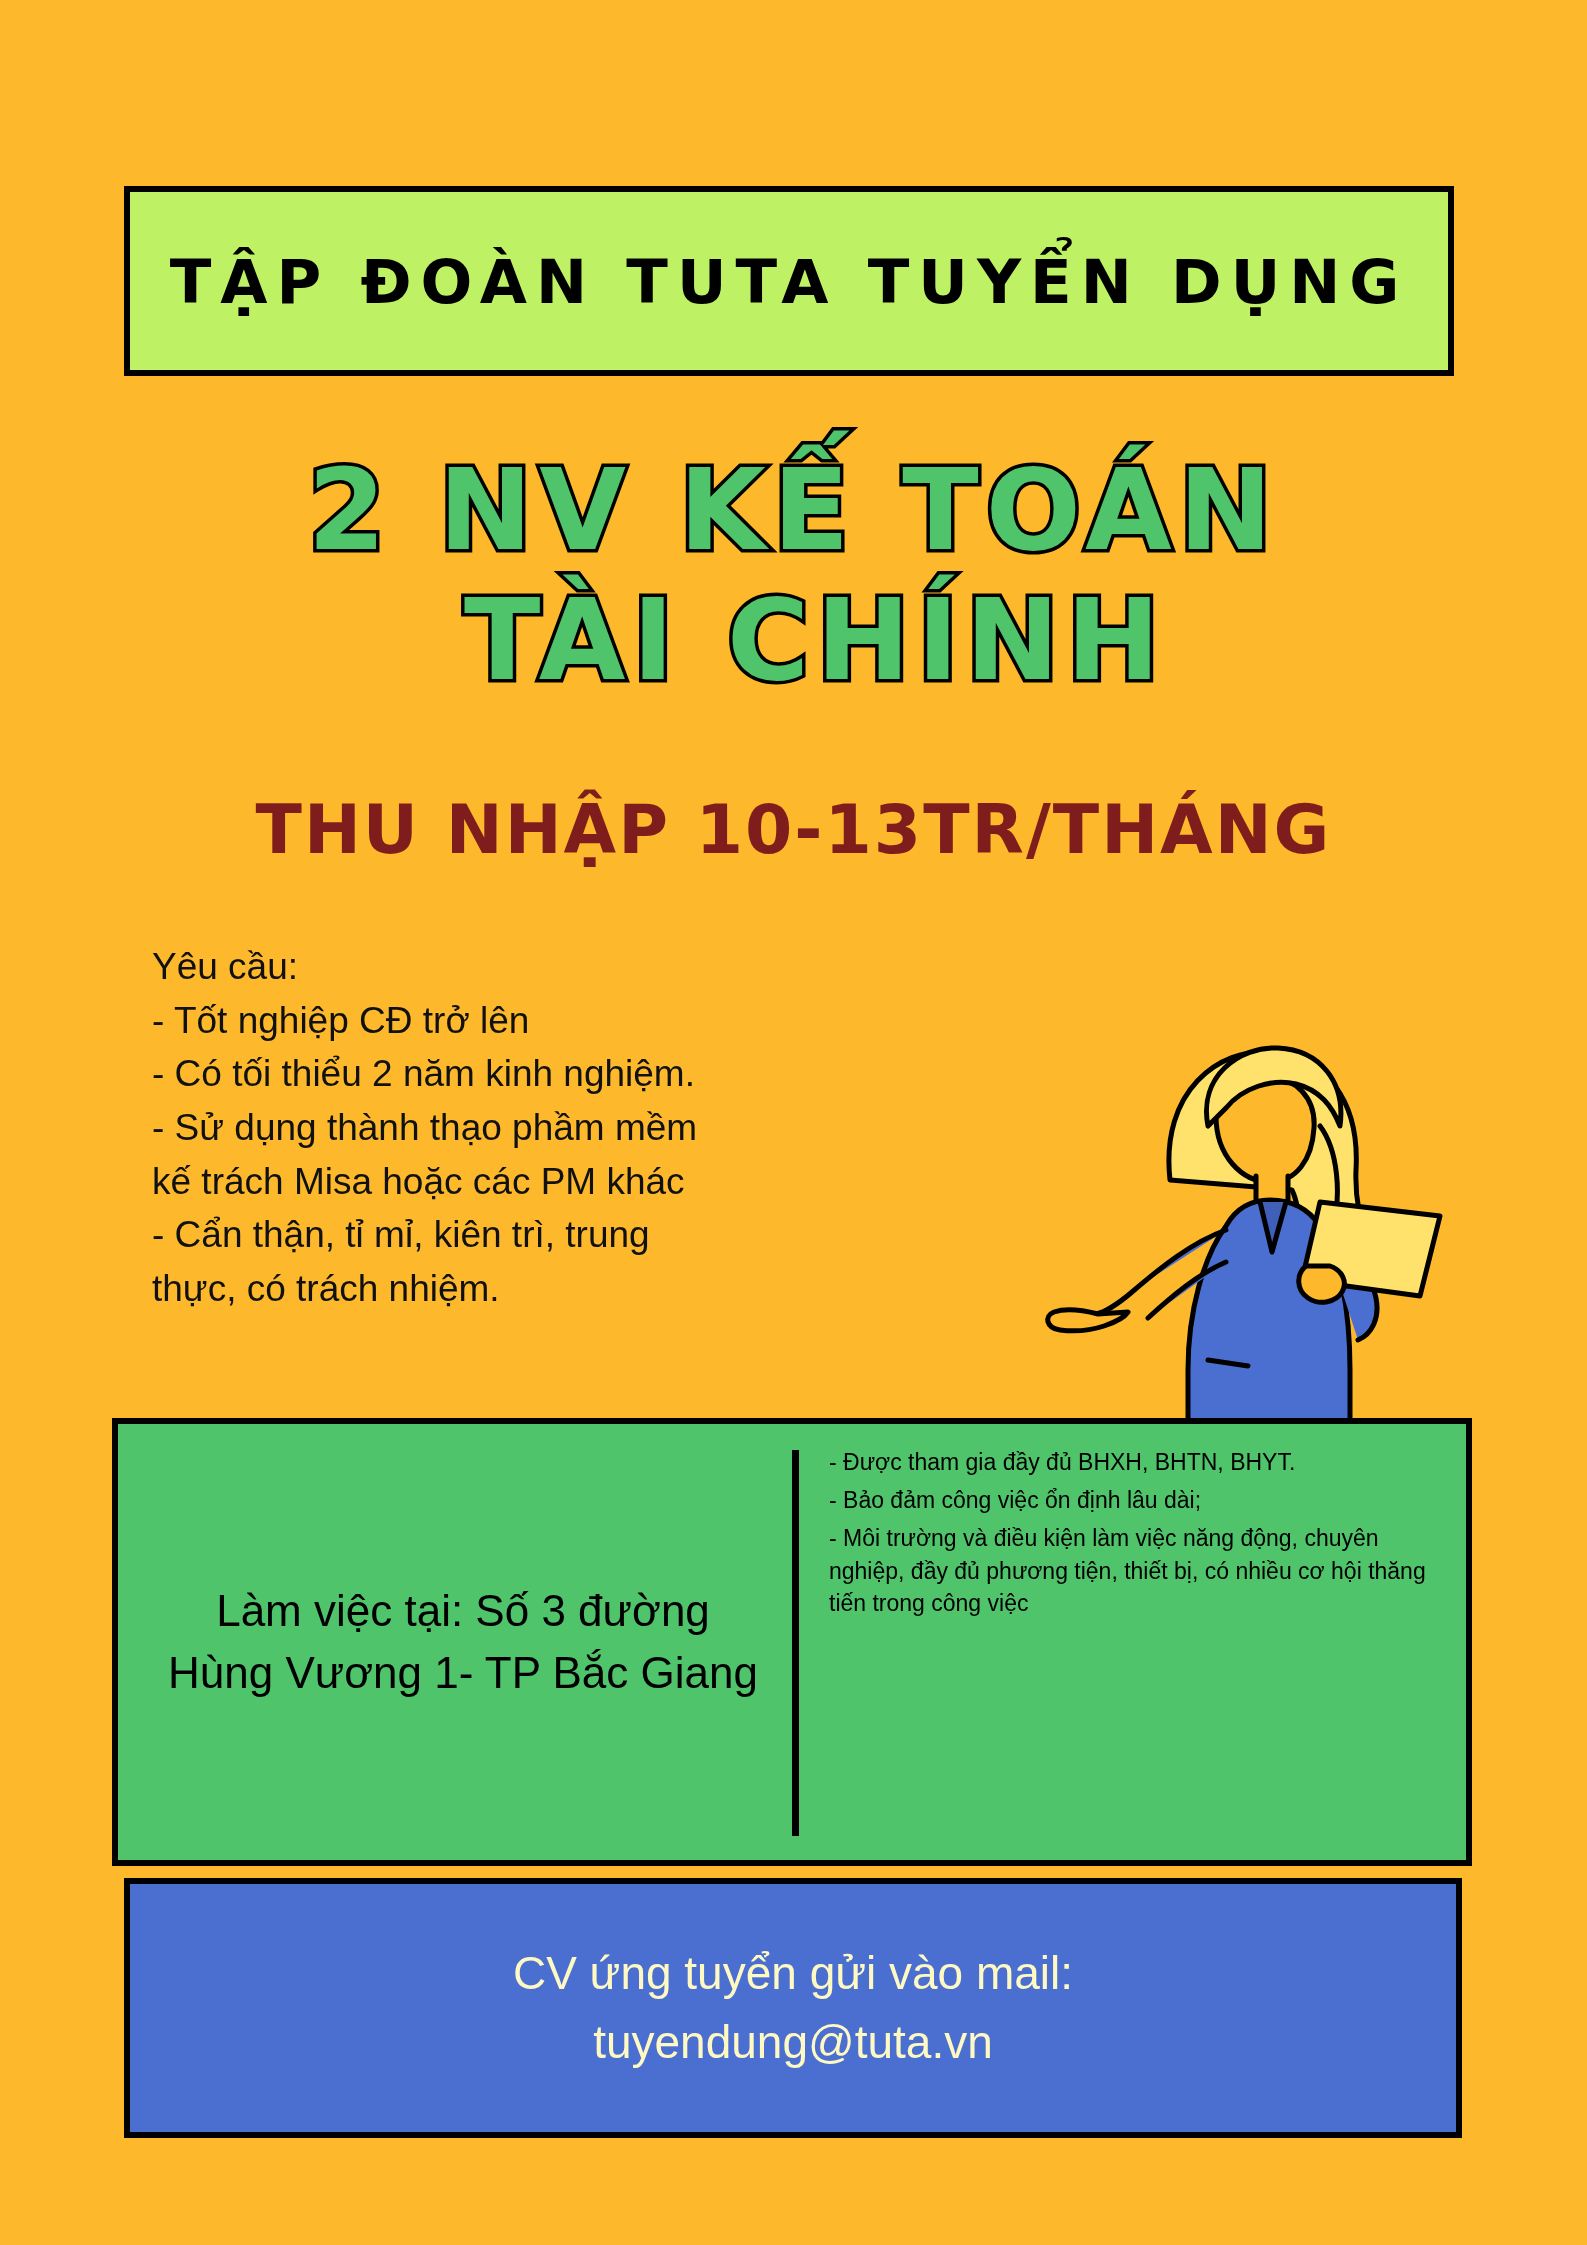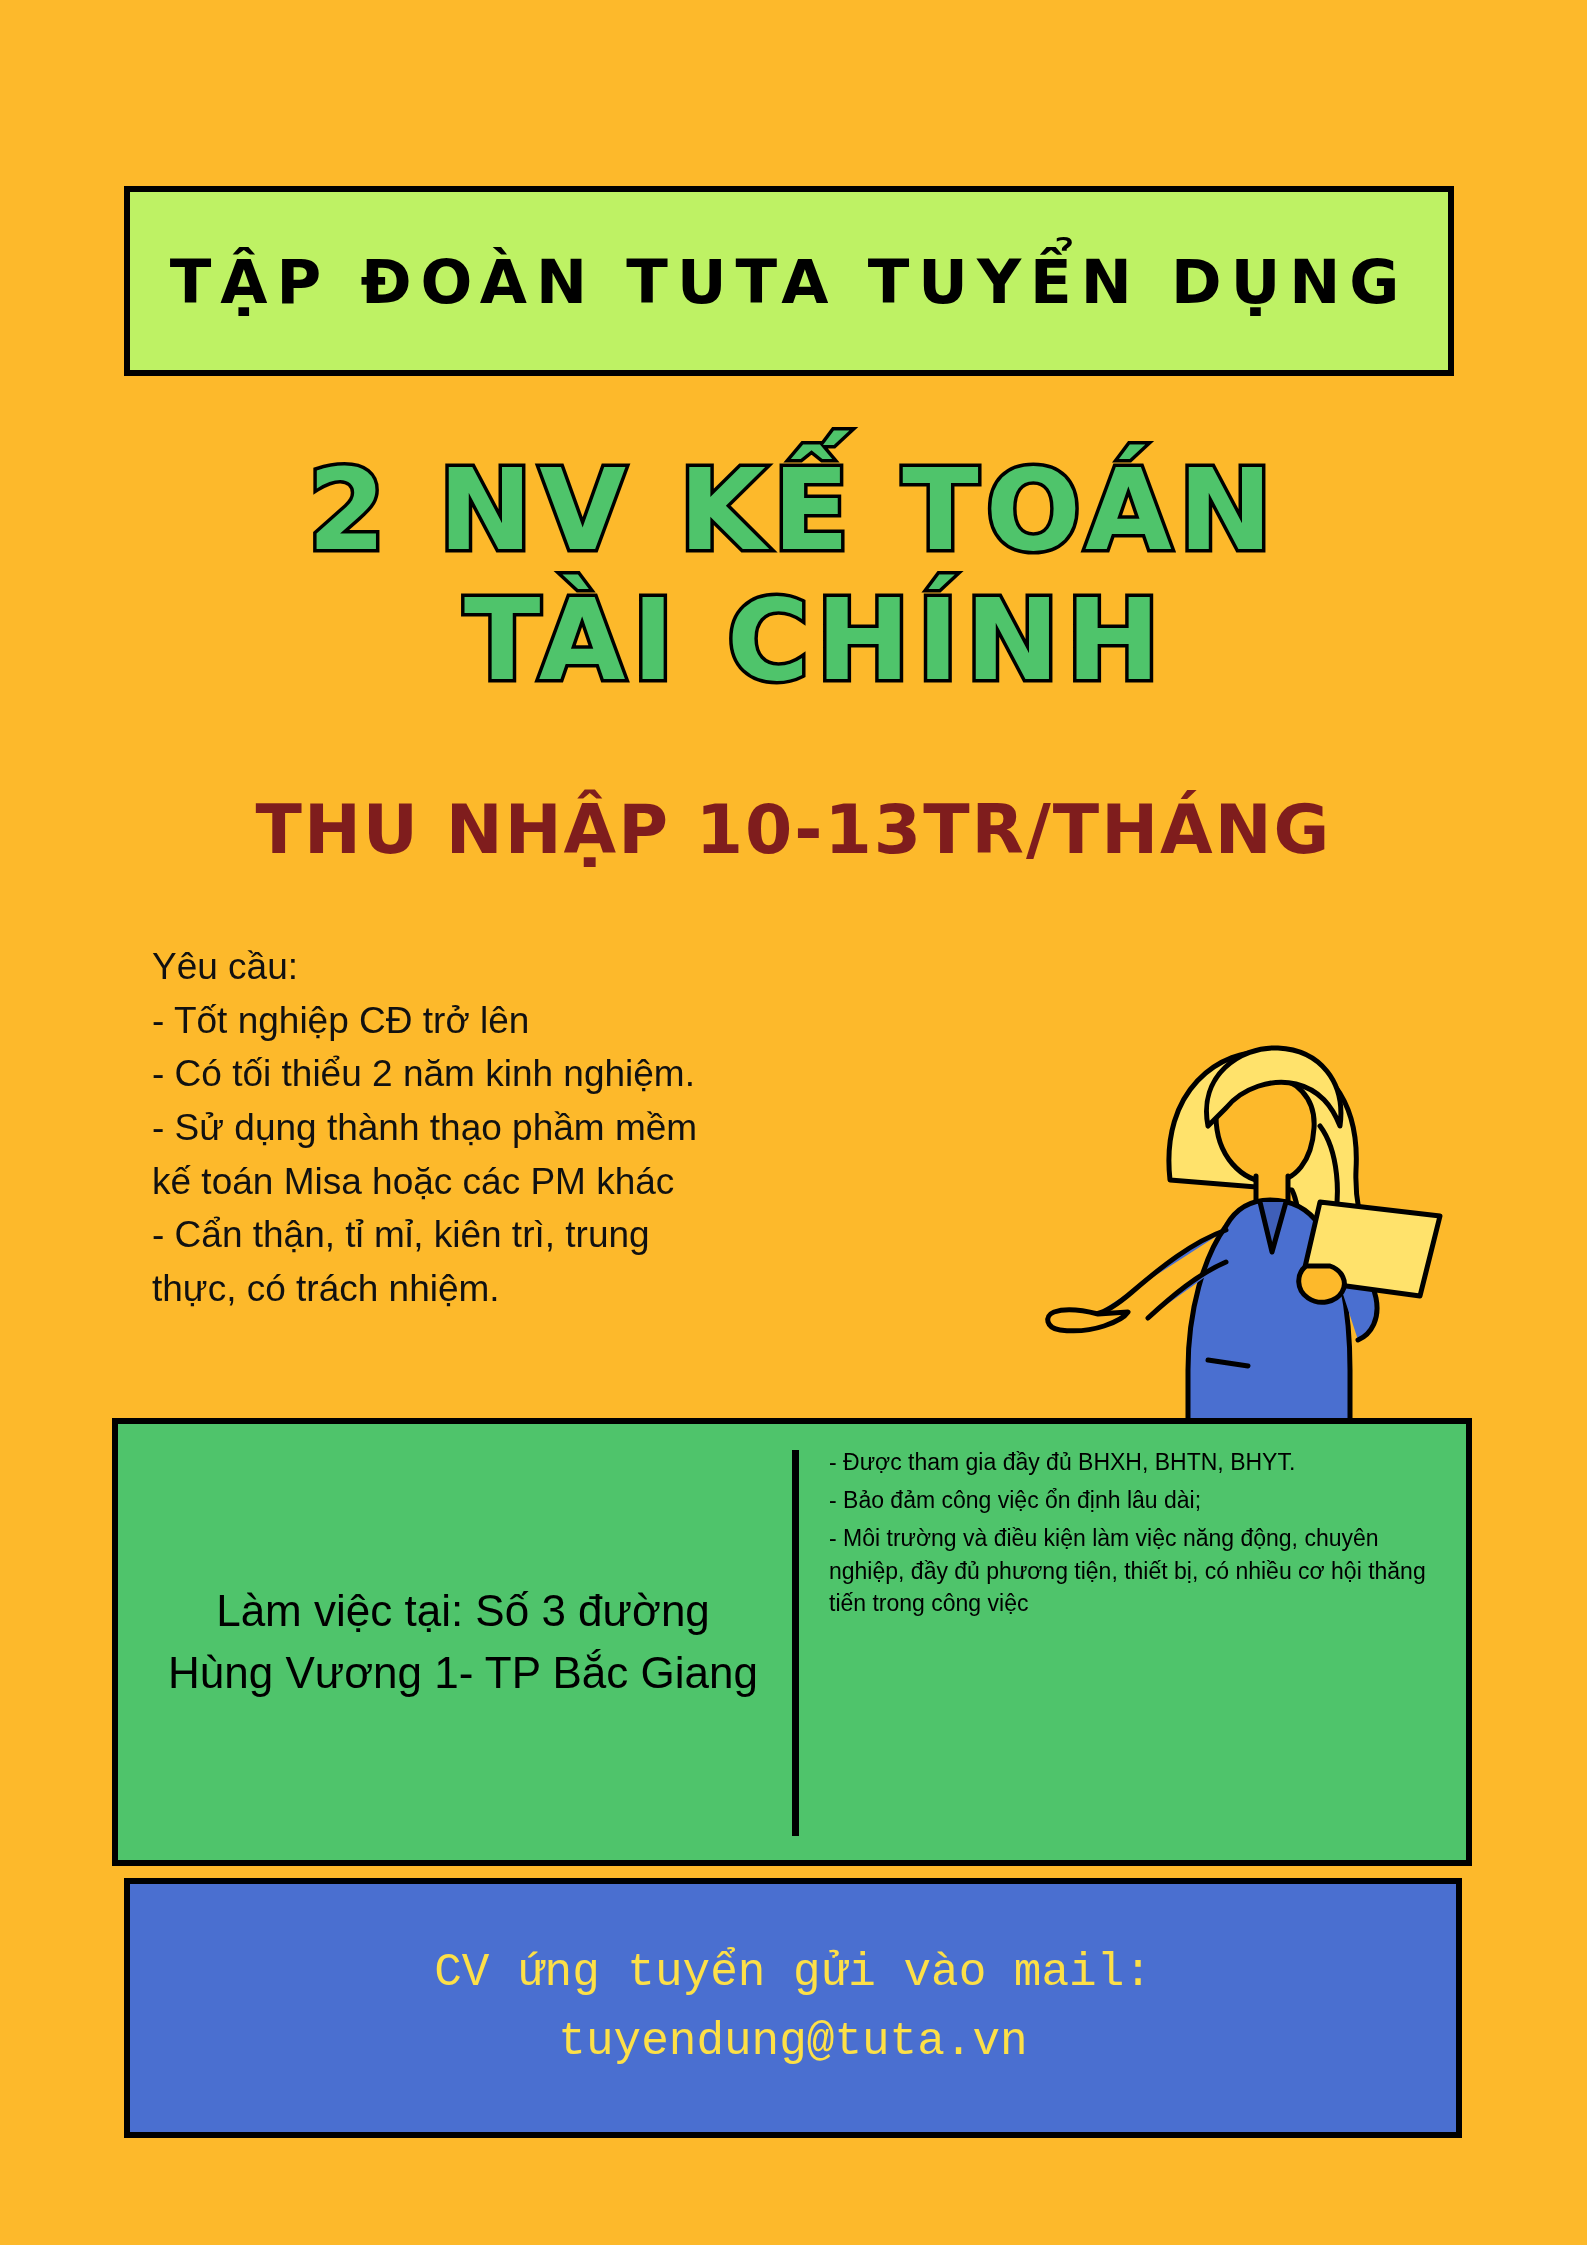--- a/index.html
+++ b/index.html
@@ -170,22 +170,22 @@
     box-sizing: border-box;
     display: flex;
     flex-direction: column;
     align-items: center;
     justify-content: center;
   }
   .blue-box .mail-label,
   .blue-box .mail-address {
     font-size: 46px;
     line-height: 1.5;
-    color: #fde047;
-    font-family: Liberation Mono, monospace;
+    color: #fef9c3;
+    font-family: Liberation Sans, sans-serif;
   }
 </style>
 </head>
 <body>
 
 <div class="poster">
 
   <div class="header-banner">
     <div class="title">TẬP ĐOÀN TUTA TUYỂN DỤNG</div>
   </div>
@@ -195,21 +195,21 @@
     <div class="line line2">TÀI CHÍNH</div>
   </div>
 
   <div class="salary">THU NHẬP 10-13TR/THÁNG</div>
 
   <div class="requirements">
     <p class="req-line">Yêu cầu:</p>
     <p class="req-line">- Tốt nghiệp CĐ trở lên</p>
     <p class="req-line">- Có tối thiểu 2 năm kinh nghiệm.</p>
     <p class="req-line">- Sử dụng thành thạo phầm mềm</p>
-    <p class="req-line">kế toán Misa hoặc các PM khác</p>
+    <p class="req-line">kế trách Misa hoặc các PM khác</p>
     <p class="req-line">- Cẩn thận, tỉ mỉ, kiên trì, trung</p>
     <p class="req-line">thực, có trách nhiệm.</p>
   </div>
 
   <div class="illustration">
     <svg viewBox="0 0 470 420" width="470" height="420" xmlns="http://www.w3.org/2000/svg">
       <g fill="none" stroke="#000" stroke-width="5" stroke-linejoin="round" stroke-linecap="round">
 
         <path d="M150 150 C140 60 200 18 250 22 C305 26 340 70 336 140 C334 190 352 215 356 250 C330 262 300 258 288 236 C278 214 282 180 272 160 Z" fill="#FFE26B"></path>
 

